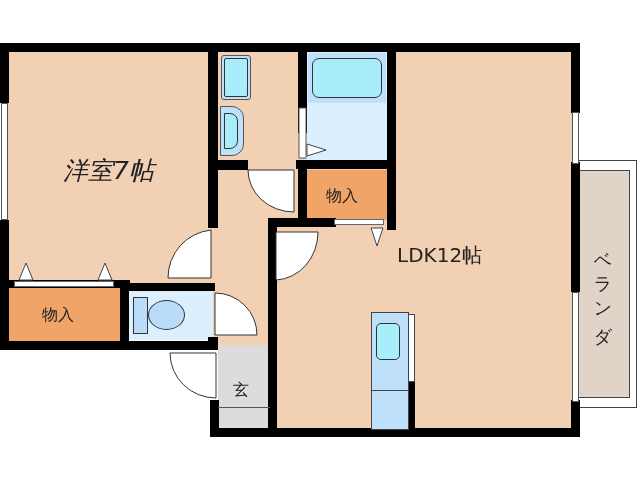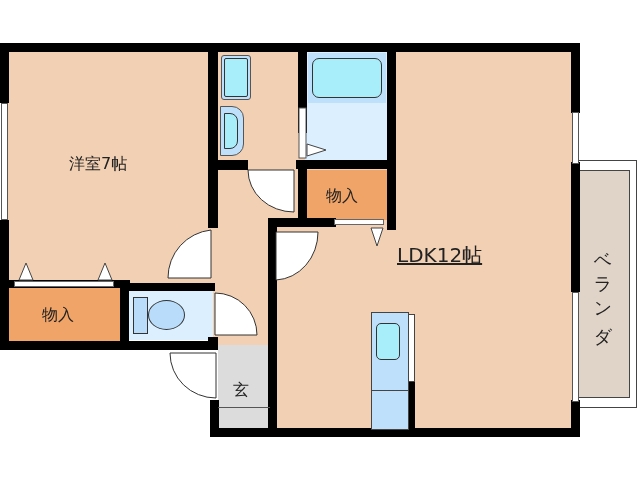--- a/index.html
+++ b/index.html
@@ -80,18 +80,18 @@
   </g>
   <g fill="#ffffff" stroke="#444" stroke-width="1">
     <path d="M19 280 L26 263 L33 280 Z"></path>
     <path d="M98 280 L105 263 L112 280 Z"></path>
     <path d="M371 228 L377 246 L383 228 Z"></path>
     <path d="M307 144 L326 150 L307 156 Z"></path>
   </g>
   <rect x="299" y="108" width="7" height="50" fill="#ffffff" stroke="#555"></rect>
 </svg>
 
-<div class="label" style="left:69px;top:154px;font-size:16px;">洋室7帖</div>
-<div class="label" style="left:397px;top:242px;font-size:20px;text-decoration:underline;">LDK12帖</div>
+<div class="label" style="left:63px;top:154px;font-size:25px;font-style:italic;">洋室7帖</div>
+<div class="label" style="left:397px;top:242px;font-size:20px;">LDK12帖</div>
 <div class="label" style="left:42px;top:305px;font-size:16px;">物入</div>
 <div class="label" style="left:326px;top:186px;font-size:16px;">物入</div>
 <div class="label" style="left:233px;top:380px;font-size:16px;">玄</div>
 <div class="label" style="left:591px;top:240px;font-size:18px;writing-mode:vertical-rl;letter-spacing:4px;">ベランダ</div>
 
 </body></html>

